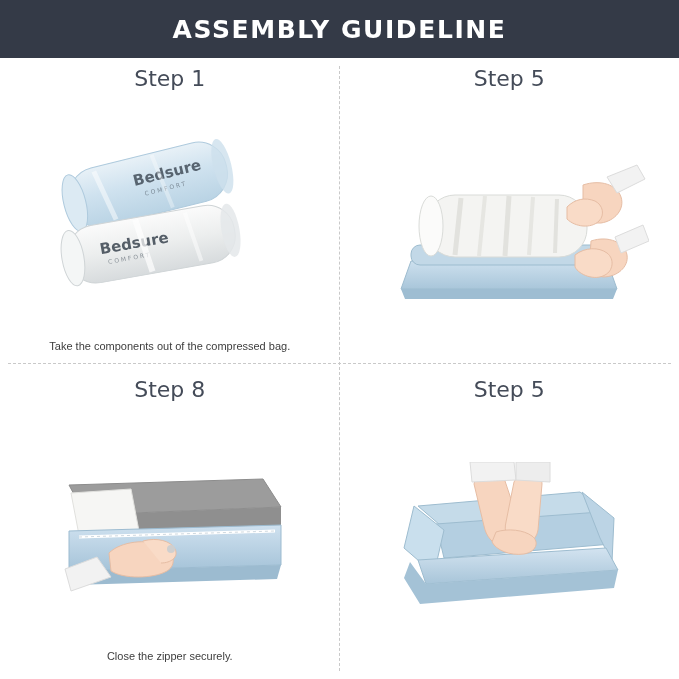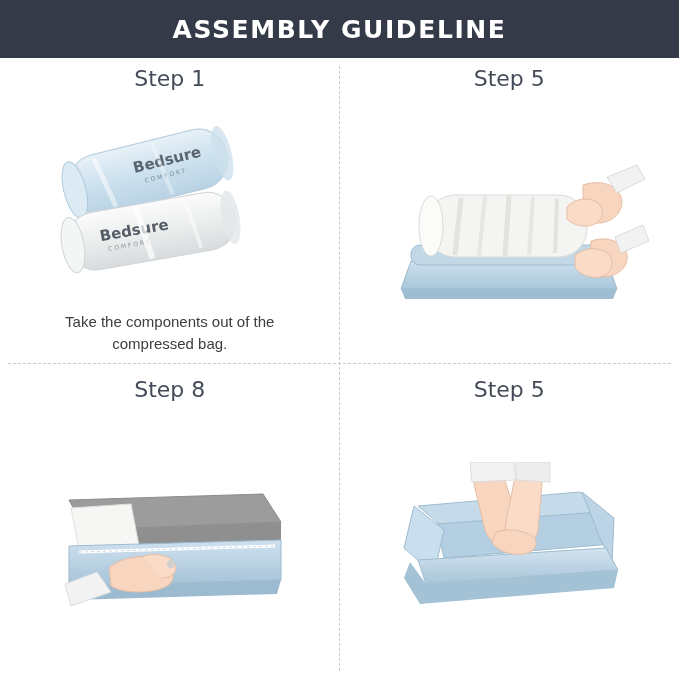--- a/index.html
+++ b/index.html
@@ -78,21 +78,21 @@
   }
   .art {
     flex: 1;
     width: 100%;
     display: flex;
     align-items: center;
     justify-content: center;
     position: relative;
   }
   .caption {
-    font-size: 15px;
+    font-size: 11px;
     color: #3d3d3d;
     text-align: center;
     line-height: 1.45;
     width: 290px;
     padding-bottom: 14px;
   }
   svg { display: block; }
 </style>
 </head>
 <body>
@@ -211,20 +211,21 @@
           <path d="M44 92 L240 86" stroke="#cfd9e0" stroke-width="1" stroke-dasharray="3 3"></path>
 
           <g>
             <path d="M74 108 C86 96 112 94 126 100 C140 106 142 120 132 126 C118 134 88 134 76 126 Z" fill="#f7d5bf" stroke="#e6bda4" stroke-width="1"></path>
             <path d="M108 96 C122 92 136 96 140 104 C144 112 136 118 126 118" fill="#f9dbc7" stroke="#e6bda4" stroke-width="1"></path>
             <path d="M62 112 L30 124 L36 146 L76 132 Z" fill="#f2f2f2" stroke="#dcdcdc" stroke-width="1"></path>
             <circle cx="136" cy="104" r="4" fill="#cfcfcf"></circle>
           </g>
         </svg>
       </div>
+      <div class="caption">Close the zipper securely.</div>
     </div>
 
     <div class="cell">
       <div class="step-title">Step 5</div>
       <div class="art">
         <svg width="270" height="160" viewBox="0 0 270 160">
           <defs>
             <linearGradient id="bedBlue4" x1="0" y1="0" x2="0" y2="1">
               <stop offset="0%" stop-color="#d3e3f0"></stop>
               <stop offset="100%" stop-color="#a8c5d9"></stop>

